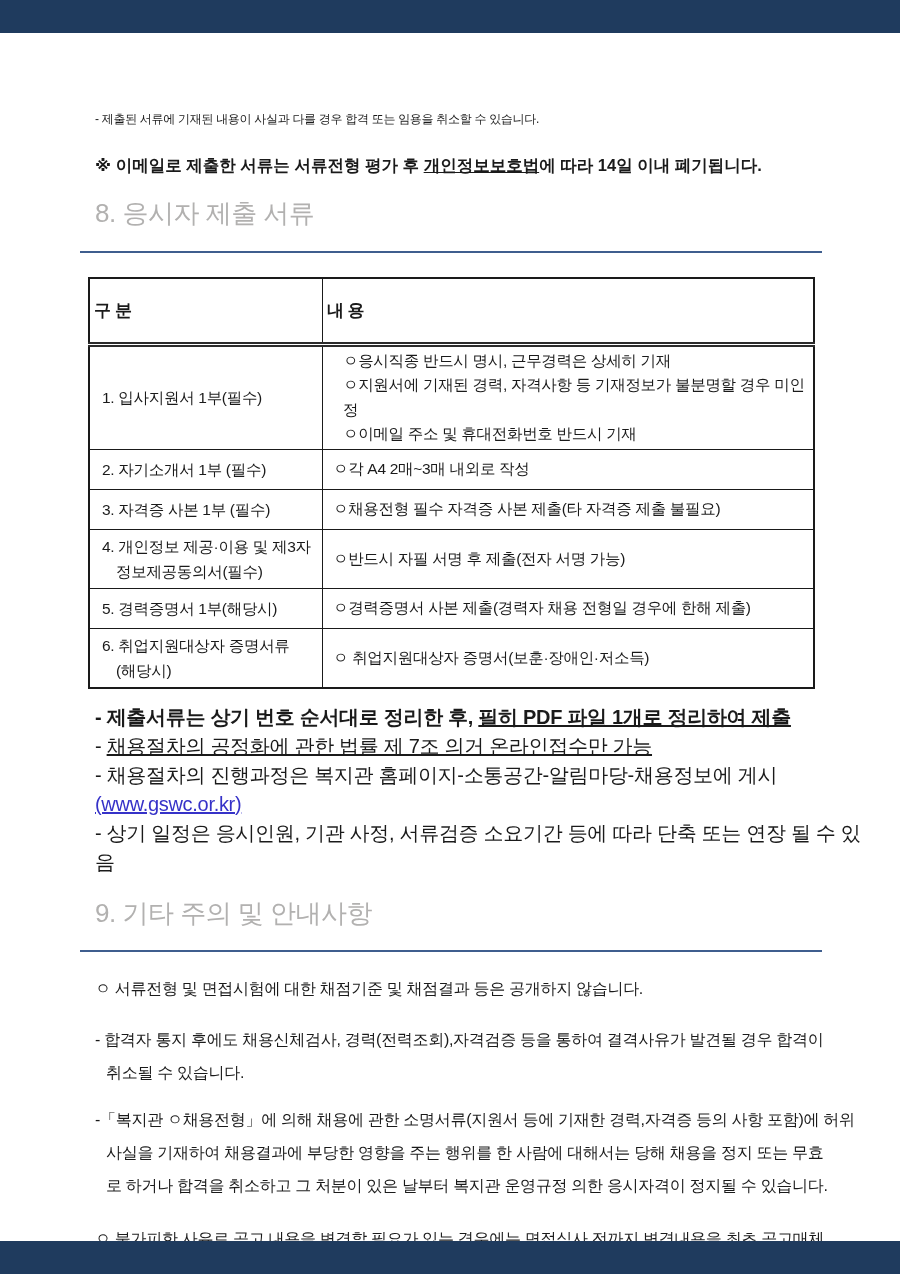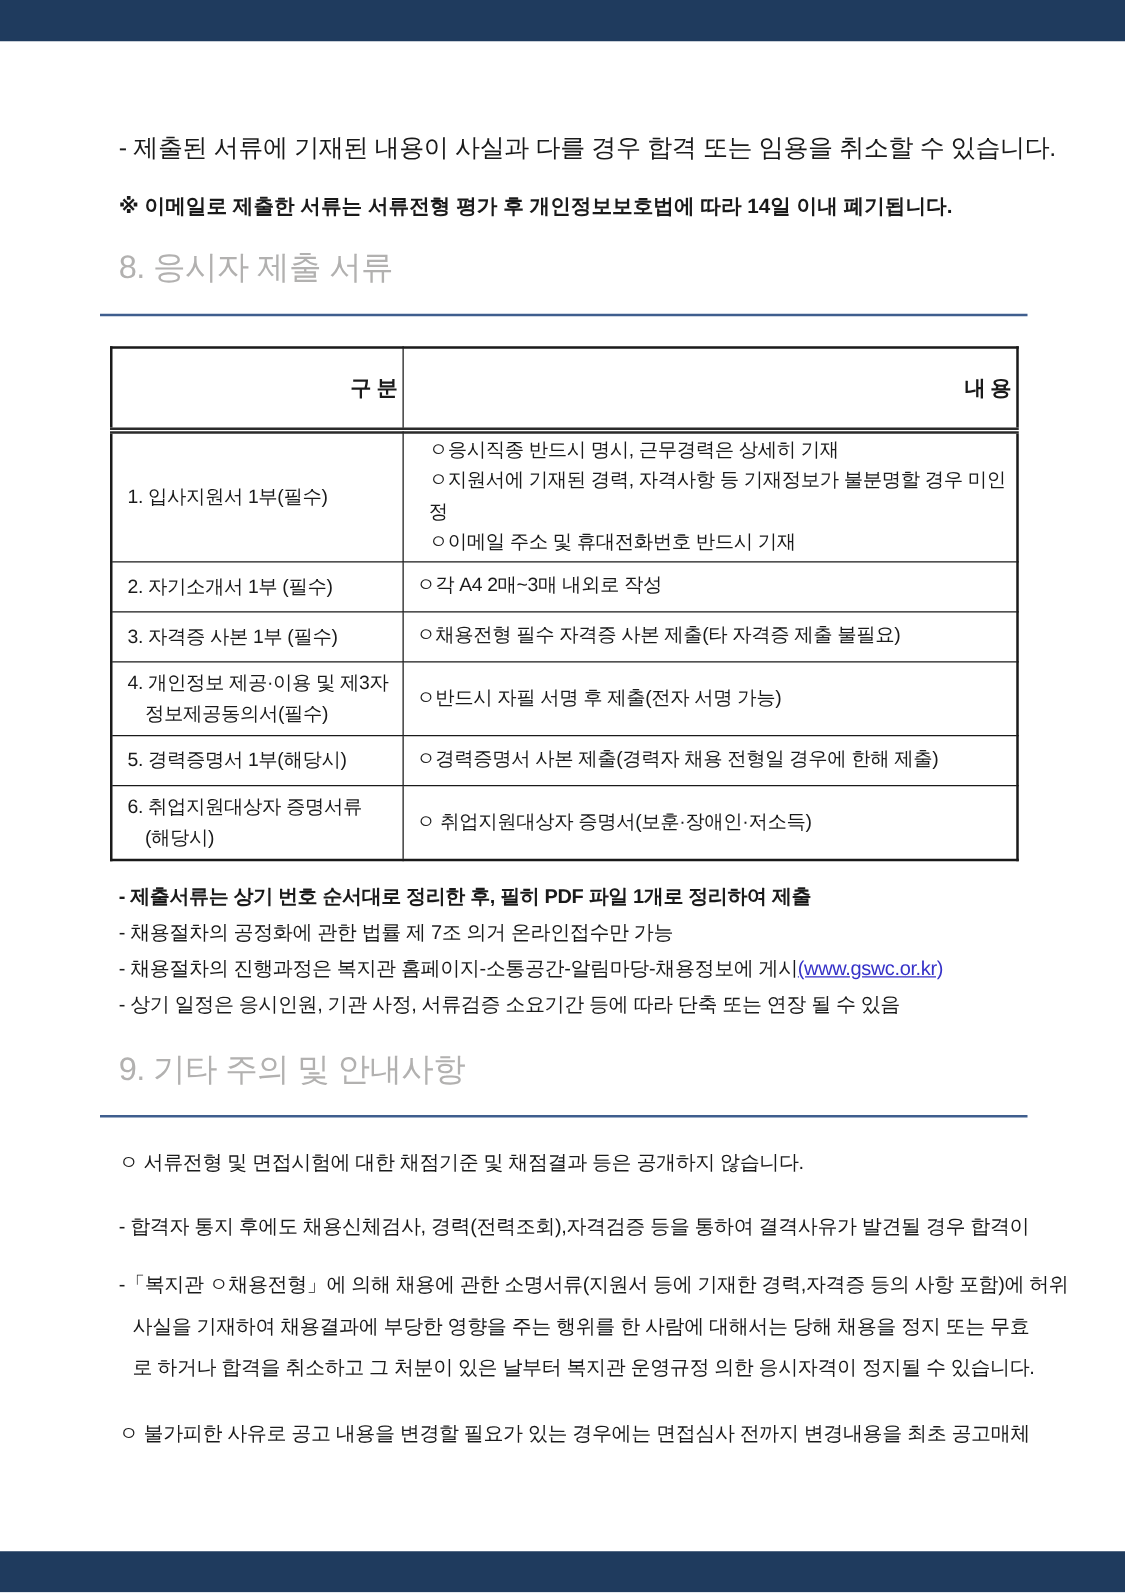--- a/index.html
+++ b/index.html
@@ -9,21 +9,21 @@
     margin:0 auto;
     background:#fff;
     overflow:hidden;
     font-family:"Liberation Sans","DejaVu Sans",sans-serif;
     color:#1a1a1a;
   }
   .bar{position:absolute;left:0;width:100%;height:33px;background:var(--bar,#1f3b5e);}
   .bar.top{top:0;}
   .bar.bottom{bottom:0;}
   .content{padding:0 38px 0 95px;}
-  .body-text{font-size:20px;letter-spacing:-0.3px;}
+  .body-text{font-size:12px;letter-spacing:-0.3px;}
   #intro1{margin-top:108px;line-height:22px;}
   #intro2{margin-top:20px;line-height:33px;}
   .wrap-indent{padding-left:11px;}
   #notice{margin-top:24px;font-weight:bold;line-height:23px;font-size:16.5px;}
   .sec-title{
     margin-top:20px;
     font-size:26px;
     color:var(--heading_gray,#b2b1b0);
     font-weight:normal;
     letter-spacing:-0.5px;
@@ -41,31 +41,31 @@
     border-collapse:collapse;
     width:727px;
     font-size:15.5px;
     letter-spacing:-0.3px;
   }
   table.docs,table.docs td,table.docs th{border:1.5px solid #1a1a1a;}
   table.docs{border-width:2px;}
   table.docs thead tr{border-bottom:5px double #2b2b2b;}
   th.col-cat{width:230px;}
   th.col-desc{width:497px;font-family:Liberation Serif, serif;}
-  table.docs th{font-size:17px;font-weight:bold;padding:20px 4px;text-align:right;}
+  table.docs th{font-size:17px;font-weight:bold;padding:20px 4px;text-align:left;}
   td.cat{padding:3px 6px 3px 12px;line-height:25px;vertical-align:middle;}
   td.desc{padding:3px 6px 3px 10px;line-height:24px;vertical-align:middle;}
   tr.r1 td.desc{line-height:24.5px;padding-top:2px;padding-bottom:2px;padding-left:20px;}
   tr.r2 td,tr.r3 td,tr.r5 td{padding-top:7px;padding-bottom:7px;}
   tr.r4 td.cat,tr.r6 td.cat{padding-top:4px;padding-bottom:4px;}
   .cat-line2{padding-left:14px;}
-  .notes{margin-top:14px;font-size:16px;letter-spacing:-0.3px;}
+  .notes{margin-top:14px;font-size:20px;letter-spacing:-0.3px;}
   .notes .note{line-height:29px;}
   .b{font-weight:bold;}
-  .u{}
+  .u{text-decoration:underline;}
   .link{color:var(--link_blue,#3632c8);text-decoration:underline;cursor:pointer;}
   #sec9-items{font-size:16px;letter-spacing:-0.3px;}
   .item{line-height:33px;}
   #s9-item1{margin-top:20px;}
   #s9-item2{margin-top:18px;}
   #s9-item3{margin-top:14px;}
   #s9-item4{margin-top:20px;}
 </style>
 </head>
 <body>
@@ -164,20 +164,21 @@
     </div>
 
     <h2 class="sec-title">9. 기타 주의 및 안내사항</h2>
     <div class="rule"></div>
 
     <div id="sec9-items">
       <div id="s9-item1" class="item">ㅇ 서류전형 및 면접시험에 대한 채점기준 및 채점결과 등은 공개하지 않습니다.</div>
 
       <div id="s9-item2" class="item">
         <div>- 합격자 통지 후에도 채용신체검사, 경력(전력조회),자격검증 등을 통하여 결격사유가 발견될 경우 합격이</div>
+        <div class="wrap-indent">취소될 수 있습니다.</div>
       </div>
 
       <div id="s9-item3" class="item">
         <div>-「복지관 ㅇ채용전형」에 의해 채용에 관한 소명서류(지원서 등에 기재한 경력,자격증 등의 사항 포함)에 허위</div>
         <div class="wrap-indent">사실을 기재하여 채용결과에 부당한 영향을 주는 행위를 한 사람에 대해서는 당해 채용을 정지 또는 무효</div>
         <div class="wrap-indent">로 하거나 합격을 취소하고 그 처분이 있은 날부터 복지관 운영규정 의한 응시자격이 정지될 수 있습니다.</div>
       </div>
 
       <div id="s9-item4" class="item">
         <div>ㅇ 불가피한 사유로 공고 내용을 변경할 필요가 있는 경우에는 면접심사 전까지 변경내용을 최초 공고매체</div>

